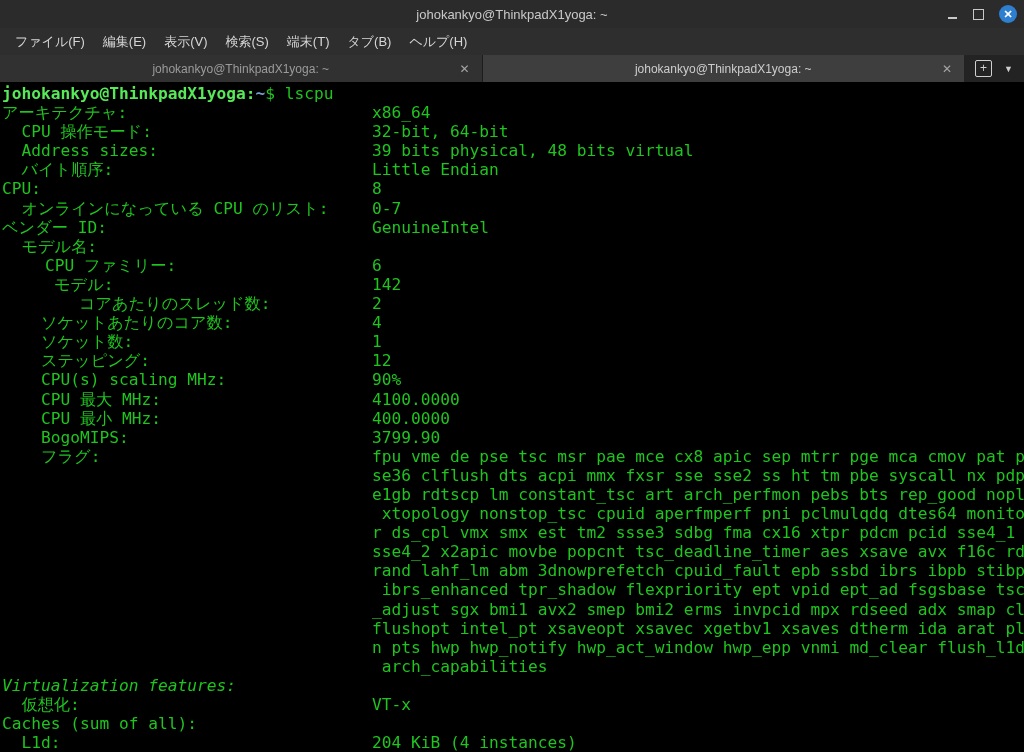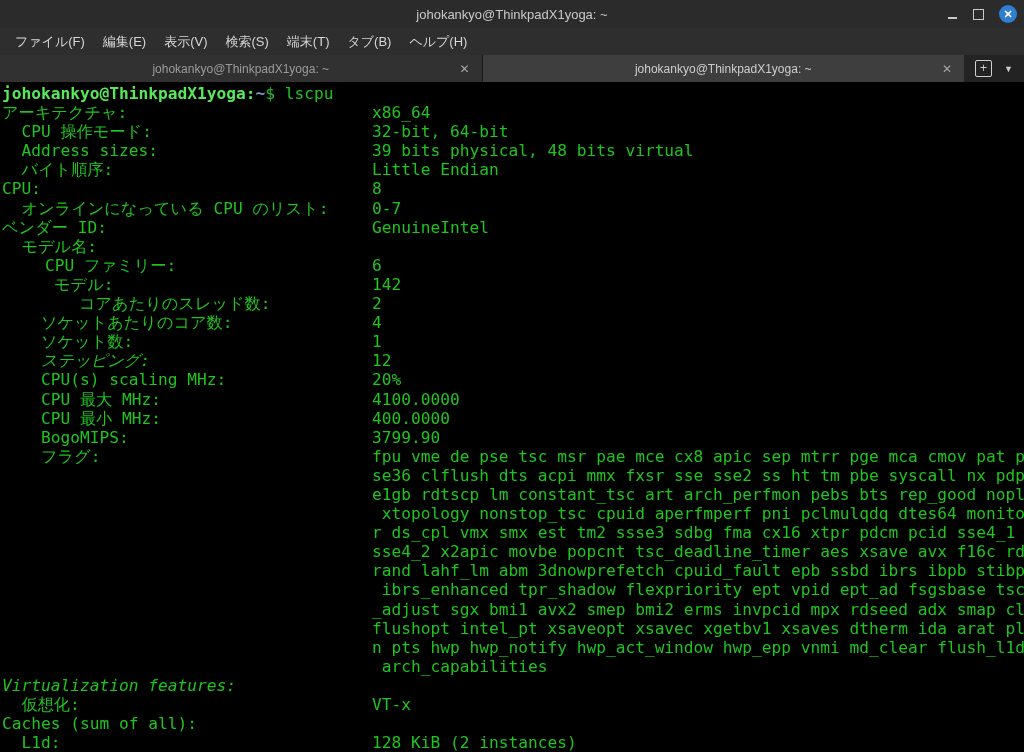--- a/index.html
+++ b/index.html
@@ -121,36 +121,36 @@
       <div class="tline"><span class="tlabel" style="left: 19.48px;">バイト順序:</span><span class="tvalue">Little Endian</span></div>
       <div class="tline"><span class="tlabel" style="left: 0px;">CPU:</span><span class="tvalue">8</span></div>
       <div class="tline"><span class="tlabel" style="left: 19.48px;">オンラインになっている CPU のリスト:</span><span class="tvalue">0-7</span></div>
       <div class="tline"><span class="tlabel" style="left: 0px;">ベンダー ID:</span><span class="tvalue">GenuineIntel</span></div>
       <div class="tline"><span class="tlabel" style="left: 19.48px;">モデル名:</span></div>
       <div class="tline"><span class="tlabel" style="left: 43px;">CPU ファミリー:</span><span class="tvalue">6</span></div>
       <div class="tline"><span class="tlabel" style="left: 52px;">モデル:</span><span class="tvalue">142</span></div>
       <div class="tline"><span class="tlabel" style="left: 38.96px; margin-left: 38px;">コアあたりのスレッド数:</span><span class="tvalue">2</span></div>
       <div class="tline"><span class="tlabel" style="left: 38.96px;">ソケットあたりのコア数:</span><span class="tvalue">4</span></div>
       <div class="tline"><span class="tlabel" style="left: 38.96px;">ソケット数:</span><span class="tvalue">1</span></div>
-      <div class="tline"><span class="tlabel" style="left: 38.96px; font-style: italic;">ステッピング:</span><span class="tvalue">12</span></div>
-      <div class="tline"><span class="tlabel" style="left: 38.96px;">CPU(s) scaling MHz:</span><span class="tvalue">20%</span></div>
+      <div class="tline"><span class="tlabel" style="left: 38.96px;">ステッピング:</span><span class="tvalue">12</span></div>
+      <div class="tline"><span class="tlabel" style="left: 38.96px;">CPU(s) scaling MHz:</span><span class="tvalue">90%</span></div>
       <div class="tline"><span class="tlabel" style="left: 38.96px;">CPU 最大 MHz:</span><span class="tvalue">4100.0000</span></div>
       <div class="tline"><span class="tlabel" style="left: 38.96px;">CPU 最小 MHz:</span><span class="tvalue">400.0000</span></div>
       <div class="tline"><span class="tlabel" style="left: 38.96px;">BogoMIPS:</span><span class="tvalue">3799.90</span></div>
       <div class="tline"><span class="tlabel" style="left: 38.96px;">フラグ:</span><span class="tvalue">fpu vme de pse tsc msr pae mce cx8 apic sep mtrr pge mca cmov pat p</span></div>
       <div class="tline"><span class="tvalue">se36 clflush dts acpi mmx fxsr sse sse2 ss ht tm pbe syscall nx pdp</span></div>
       <div class="tline"><span class="tvalue">e1gb rdtscp lm constant_tsc art arch_perfmon pebs bts rep_good nopl</span></div>
       <div class="tline"><span class="tvalue"> xtopology nonstop_tsc cpuid aperfmperf pni pclmulqdq dtes64 monito</span></div>
       <div class="tline"><span class="tvalue">r ds_cpl vmx smx est tm2 ssse3 sdbg fma cx16 xtpr pdcm pcid sse4_1</span></div>
       <div class="tline"><span class="tvalue">sse4_2 x2apic movbe popcnt tsc_deadline_timer aes xsave avx f16c rd</span></div>
       <div class="tline"><span class="tvalue">rand lahf_lm abm 3dnowprefetch cpuid_fault epb ssbd ibrs ibpb stibp</span></div>
       <div class="tline"><span class="tvalue"> ibrs_enhanced tpr_shadow flexpriority ept vpid ept_ad fsgsbase tsc</span></div>
       <div class="tline"><span class="tvalue">_adjust sgx bmi1 avx2 smep bmi2 erms invpcid mpx rdseed adx smap cl</span></div>
       <div class="tline"><span class="tvalue">flushopt intel_pt xsaveopt xsavec xgetbv1 xsaves dtherm ida arat pl</span></div>
       <div class="tline"><span class="tvalue">n pts hwp hwp_notify hwp_act_window hwp_epp vnmi md_clear flush_l1d</span></div>
       <div class="tline"><span class="tvalue"> arch_capabilities</span></div>
       <div class="tline"><span class="tlabel" style="left: 0px; font-style: italic;">Virtualization features:</span></div>
       <div class="tline"><span class="tlabel" style="left: 19.48px;">仮想化:</span><span class="tvalue">VT-x</span></div>
       <div class="tline"><span class="tlabel" style="left: 0px;">Caches (sum of all):</span></div>
-      <div class="tline"><span class="tlabel" style="left: 19.48px;">L1d:</span><span class="tvalue">128 KiB (2 instances)</span></div>
+      <div class="tline"><span class="tlabel" style="left: 19.48px;">L1d:</span><span class="tvalue">204 KiB (4 instances)</span></div>
     </div>
 
 </div>
 
 </body></html>

